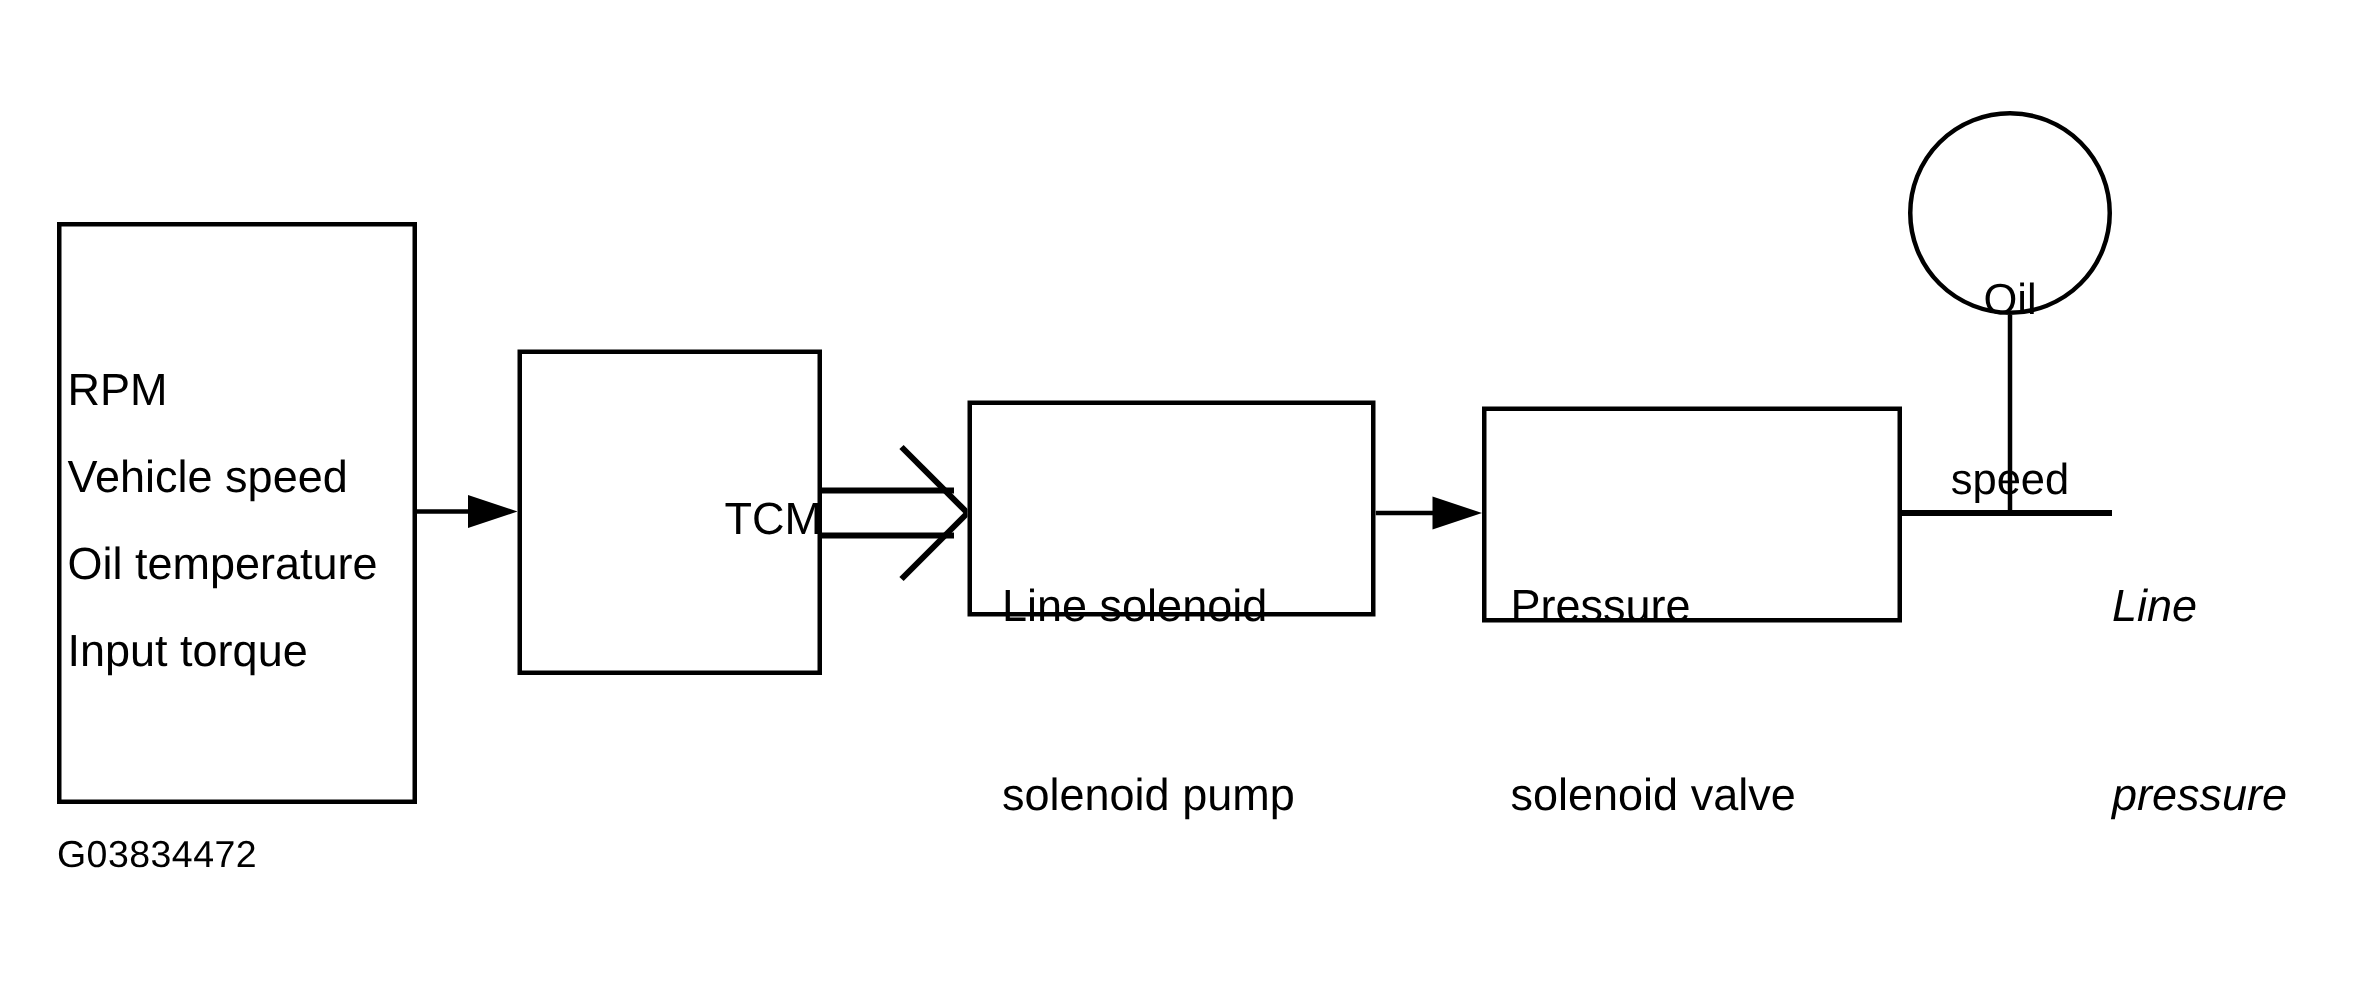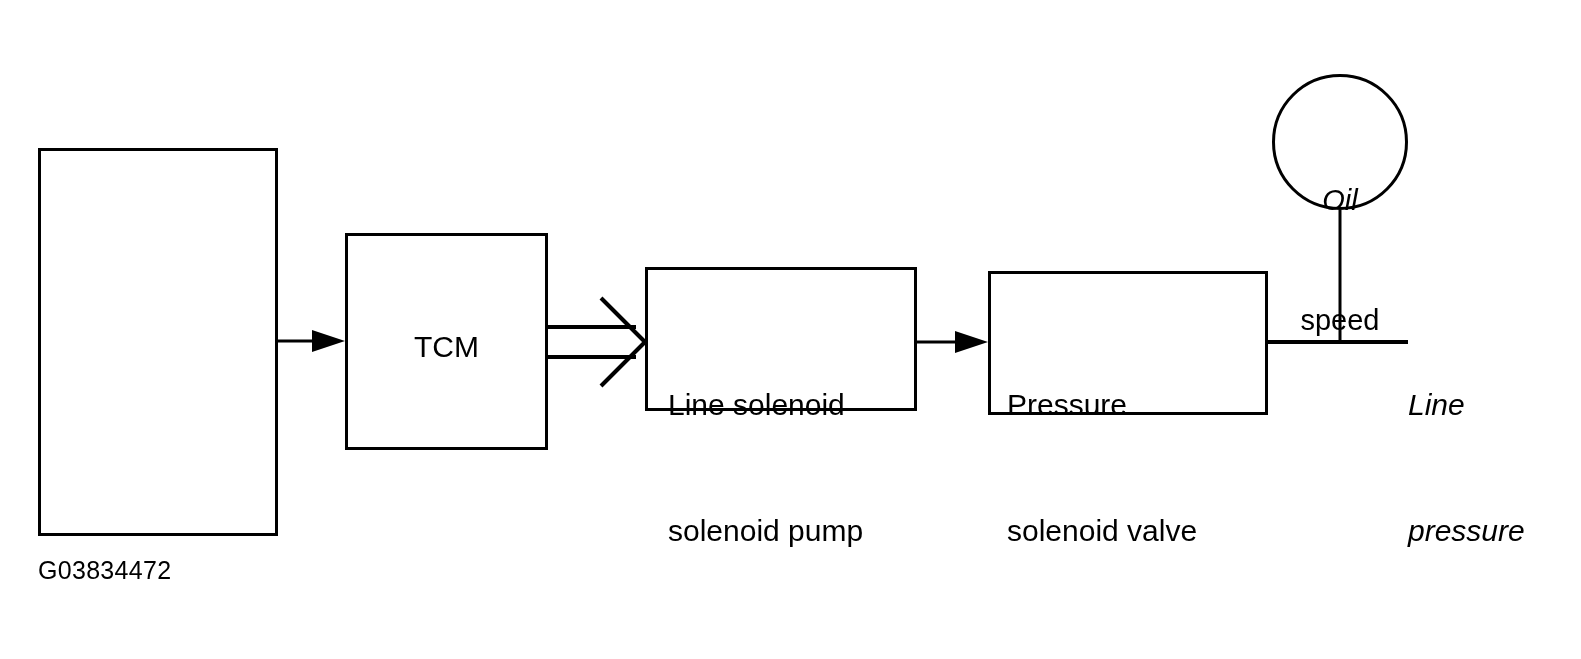--- a/index.html
+++ b/index.html
@@ -51,21 +51,21 @@
   #tcm-box {
     left: 345px;
     top: 233px;
     width: 203px;
     height: 217px;
   }
   #tcm-label {
     left: 345px;
     top: 326px;
     width: 203px;
-    text-align: center;
+    text-align: right;
   }
   
   #solenoid-box {
     left: 645px;
     top: 267px;
     width: 272px;
     height: 144px;
   }
   #solenoid-label {
     left: 668px;
@@ -100,21 +100,20 @@
     position: absolute;
     left: 1272px;
     top: 100px;
     width: 136px;
     text-align: center;
     font-size: 29px;
     line-height: 40px;
     white-space: pre;
   }
   #oil-pump-label .word-oil {
-    font-style: italic;
   }
   
   #line-pressure-out {
     position: absolute;
     left: 1408px;
     top: 300px;
     width: 170px;
     font-size: 30px;
     line-height: 42px;
     white-space: pre;
@@ -166,20 +165,26 @@
     <g>
       <line x1="1268" y1="342" x2="1408" y2="342" stroke="#000000" stroke-width="4"></line>
     </g>
 
     <g>
       <line x1="1340" y1="210" x2="1340" y2="342" stroke="#000000" stroke-width="3"></line>
     </g>
   </svg>
 
   <div class="box" id="input-box"></div>
+  <div id="input-list">
+    <div class="sig">RPM</div>
+    <div class="sig">Vehicle speed</div>
+    <div class="sig">Oil temperature</div>
+    <div class="sig">Input torque</div>
+  </div>
 
   <div class="box" id="tcm-box"></div>
   <div class="box-text" id="tcm-label">TCM</div>
 
   <div class="box" id="solenoid-box"></div>
   <div class="box-text" id="solenoid-label">
     <div>Line solenoid</div>
     <div>solenoid pump</div>
   </div>
 

